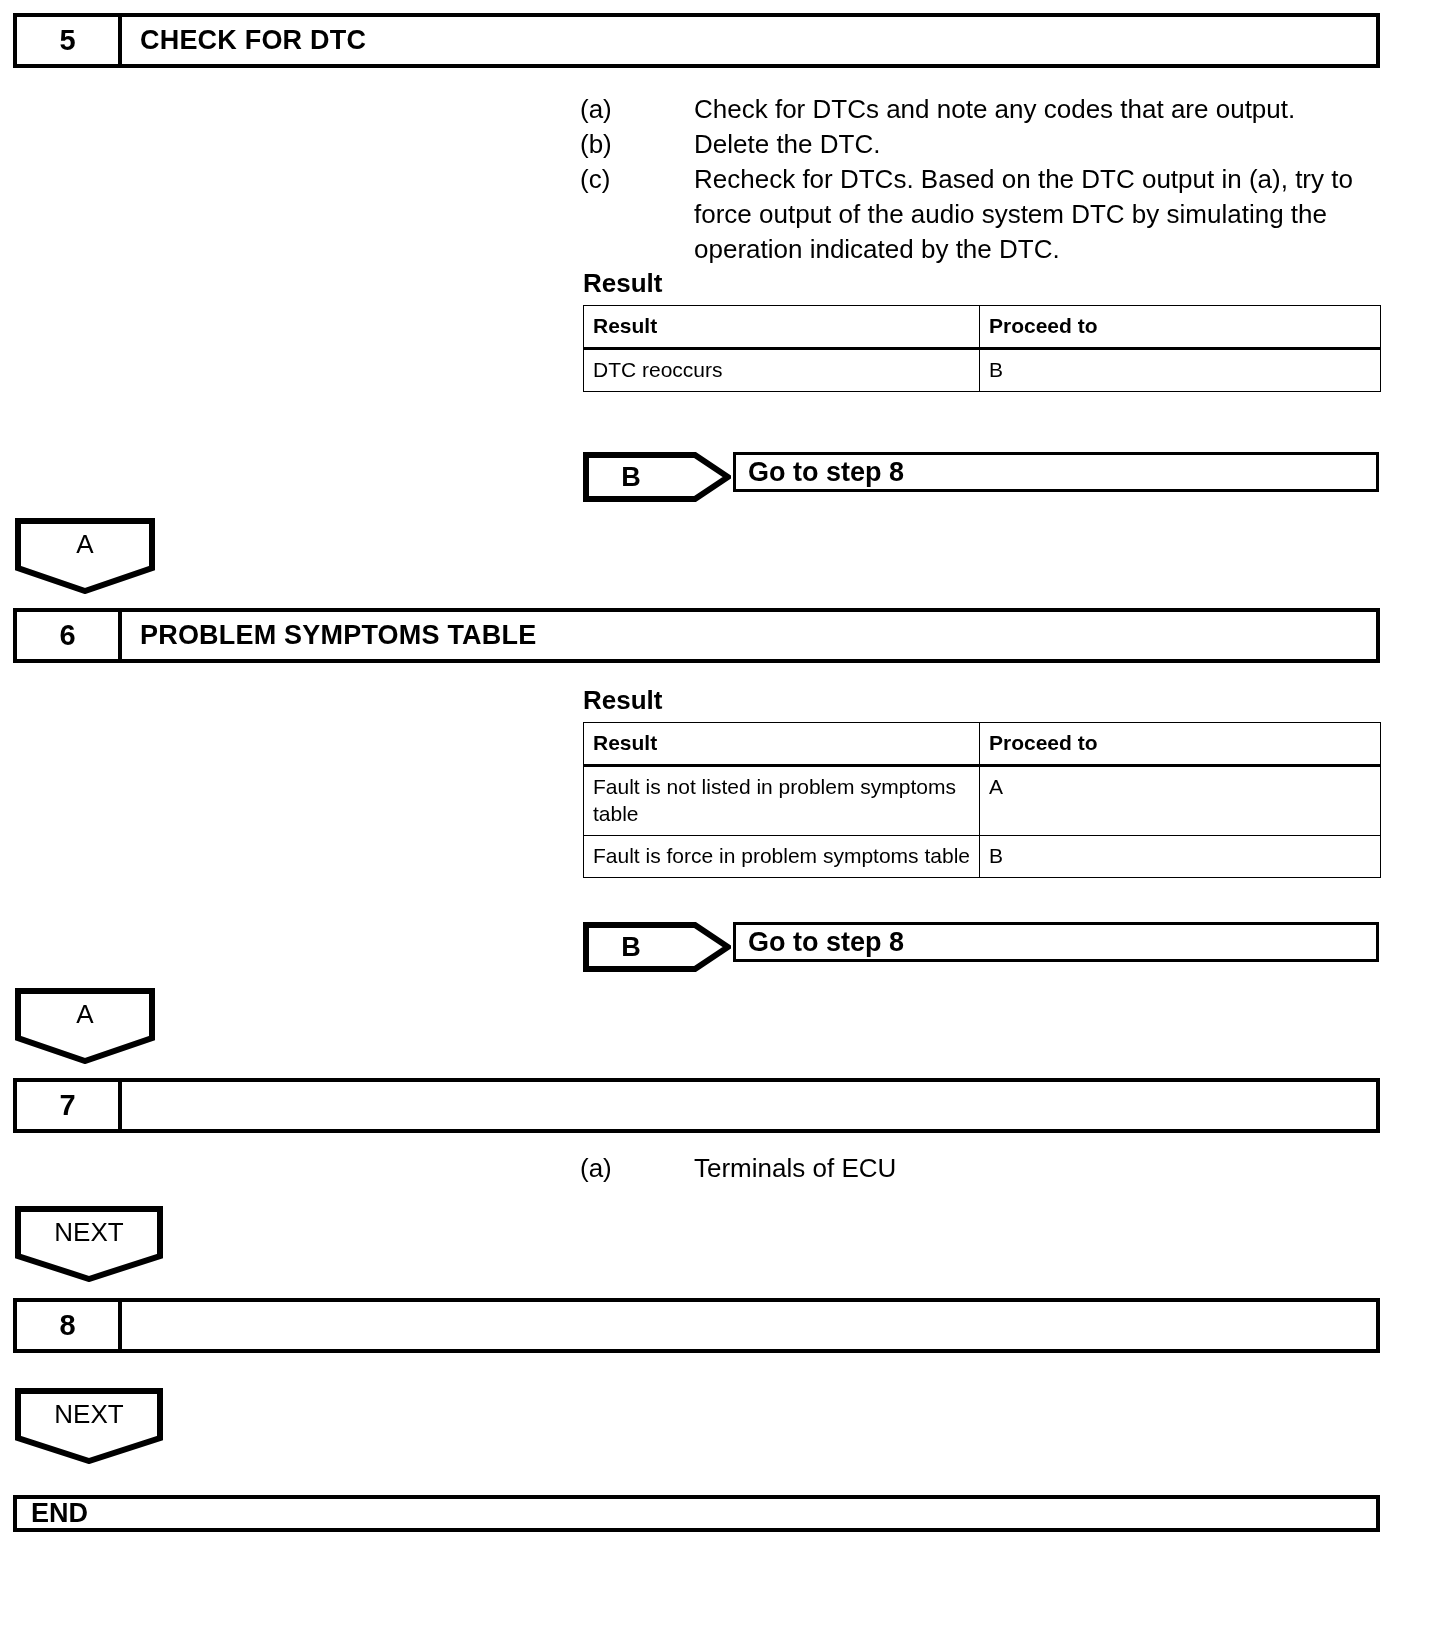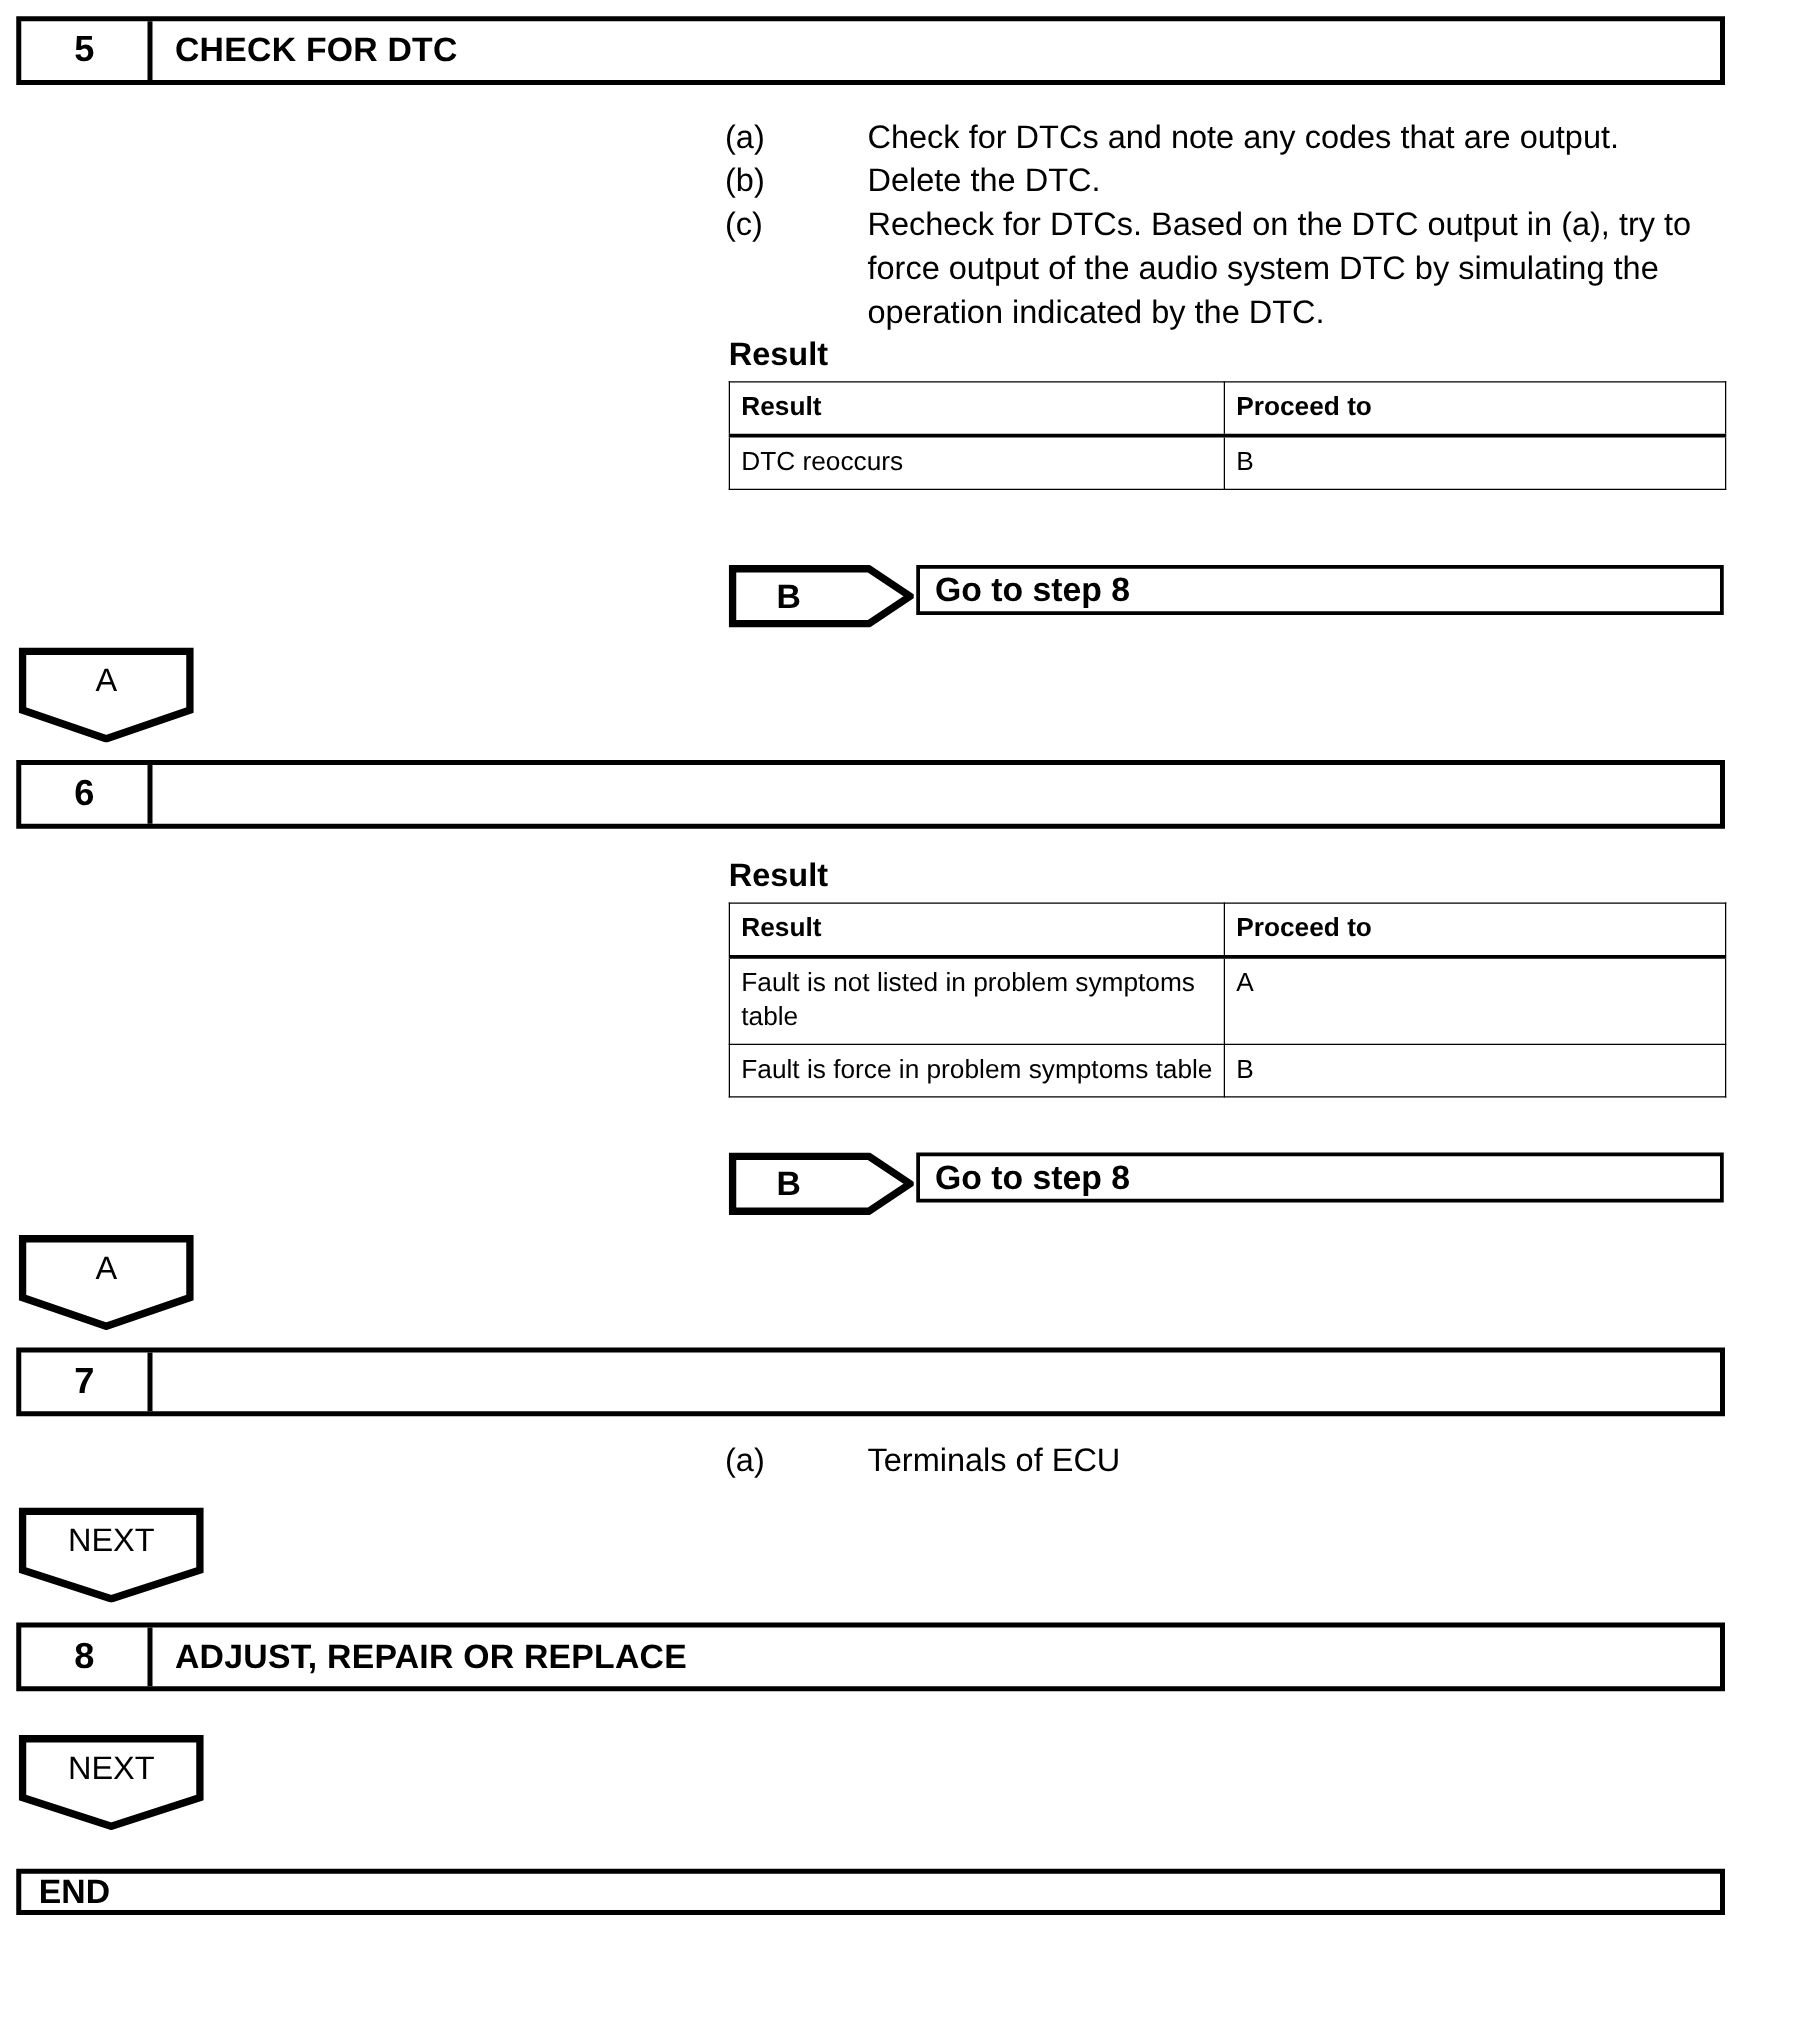--- a/index.html
+++ b/index.html
@@ -247,20 +247,21 @@
 
   <div class="down-tag" style="left:15px; top:518px; width:140px;">
     <svg width="140" height="76" viewBox="0 0 140 76">
       <polygon points="3,3 137,3 137,50 70,73 3,50" fill="#ffffff" stroke="#000000" stroke-width="6" stroke-linejoin="miter"></polygon>
     </svg>
     <div class="dt-label">A</div>
   </div>
 
   <div class="step-bar" style="top:608px;">
     <div class="step-num">6</div>
+    <div class="step-title">PROBLEM SYMPTOMS TABLE</div>
   </div>
 
   <div class="result-heading" style="left:583px; top:685px;">Result</div>
 
   <table class="result-table" style="left:583px; top:722px; width:797px;">
     <colgroup>
         <col class="col-result">
         <col class="col-proceed">
       </colgroup>
     <thead>
@@ -309,21 +310,20 @@
 
   <div class="down-tag" style="left:15px; top:1206px; width:148px;">
     <svg width="148" height="76" viewBox="0 0 148 76">
       <polygon points="3,3 145,3 145,50 74,73 3,50" fill="#ffffff" stroke="#000000" stroke-width="6" stroke-linejoin="miter"></polygon>
     </svg>
     <div class="dt-label">NEXT</div>
   </div>
 
   <div class="step-bar" style="top:1298px;">
     <div class="step-num">8</div>
-    <div class="step-title">ADJUST, REPAIR OR REPLACE</div>
   </div>
 
   <div class="down-tag" style="left:15px; top:1388px; width:148px;">
     <svg width="148" height="76" viewBox="0 0 148 76">
       <polygon points="3,3 145,3 145,50 74,73 3,50" fill="#ffffff" stroke="#000000" stroke-width="6" stroke-linejoin="miter"></polygon>
     </svg>
     <div class="dt-label">NEXT</div>
   </div>
 
   <div class="end-bar" style="top:1495px;">END</div>

